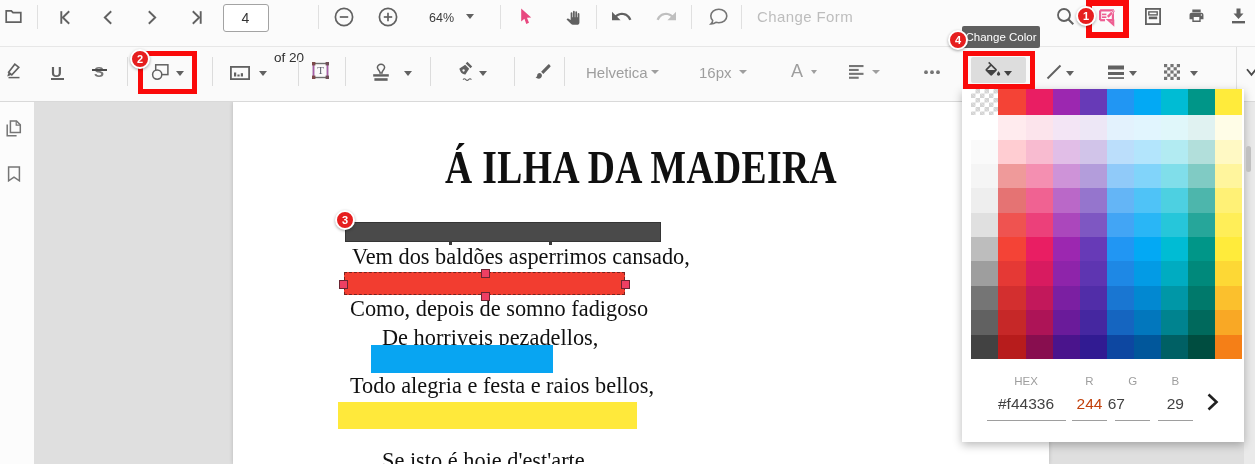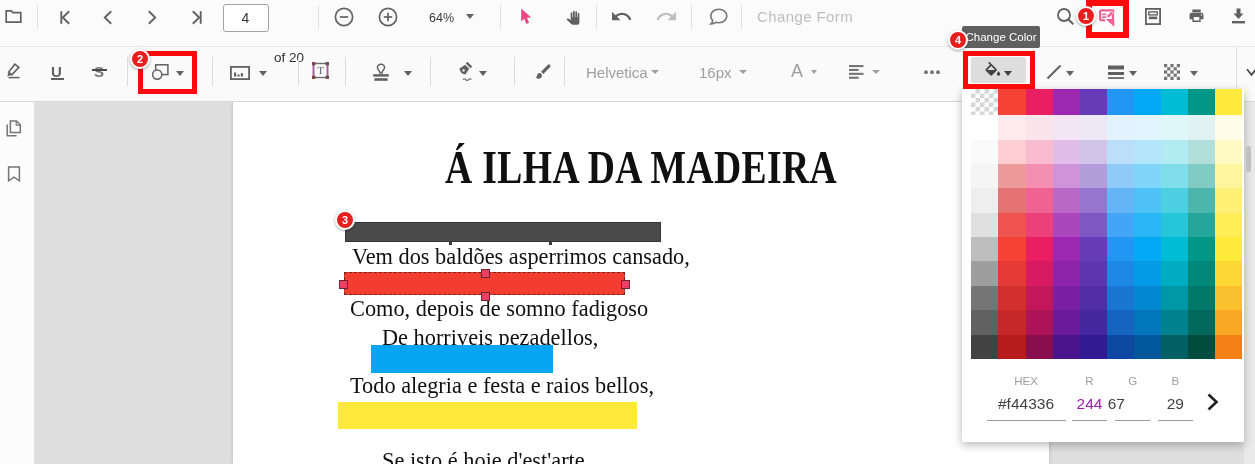--- a/index.html
+++ b/index.html
@@ -350,21 +350,21 @@
 <div class="cell" style="left:1215px;top:213px;width:27px;height:24px;background:#ffee58;z-index:41;"></div>
 <div class="cell" style="left:1215px;top:237px;width:27px;height:24px;background:#ffeb3b;z-index:41;"></div>
 <div class="cell" style="left:1215px;top:261px;width:27px;height:25px;background:#fdd835;z-index:41;"></div>
 <div class="cell" style="left:1215px;top:286px;width:27px;height:24px;background:#fbc02d;z-index:41;"></div>
 <div class="cell" style="left:1215px;top:310px;width:27px;height:25px;background:#f9a825;z-index:41;"></div>
 <div class="cell" style="left:1215px;top:335px;width:27px;height:24px;background:#f57f17;z-index:41;"></div>
 <div class="abs" style="left:987px;top:375px;width:78px;text-align:center;color:#9e9e9e;font-size:11.5px;z-index:42;">HEX</div>
 <div class="abs" style="left:987px;top:395px;width:78px;text-align:center;color:#424242;font-size:15.5px;z-index:42;">#f44336</div>
 <div class="abs" style="left:987px;top:420px;width:78.5px;height:1.2px;background:#9e9e9e;z-index:42;"></div>
 <div class="abs" style="left:1064.5px;top:375px;width:50px;text-align:center;color:#9e9e9e;font-size:11.5px;z-index:42;">R</div>
-<div class="abs" style="left:1064.5px;top:395px;width:50px;text-align:center;color:#a21caf;font-size:15.5px;z-index:42;">244</div>
+<div class="abs" style="left:1064.5px;top:395px;width:50px;text-align:center;color:#c2410c;font-size:15.5px;z-index:42;">244</div>
 <div class="abs" style="left:1071.7px;top:420px;width:35.7px;height:1.2px;background:#9e9e9e;z-index:42;"></div>
 <div class="abs" style="left:1107.7px;top:375px;width:50px;text-align:center;color:#9e9e9e;font-size:11.5px;z-index:42;">G</div>
 <div class="abs" style="left:1107.7px;top:395px;width:50px;color:#424242;font-size:15.5px;z-index:42;">67</div>
 <div class="abs" style="left:1115.0px;top:420px;width:35.3px;height:1.2px;background:#9e9e9e;z-index:42;"></div>
 <div class="abs" style="left:1150.3px;top:375px;width:50px;text-align:center;color:#9e9e9e;font-size:11.5px;z-index:42;">B</div>
 <div class="abs" style="left:1150.3px;top:395px;width:50px;text-align:center;color:#424242;font-size:15.5px;z-index:42;">29</div>
 <div class="abs" style="left:1158.1px;top:420px;width:34.5px;height:1.2px;background:#9e9e9e;z-index:42;"></div>
 <svg class="abs" style="left:1205px;top:393px;z-index:42" width="15" height="18" viewBox="0 0 15 18">
     <path d="M3.5 1.5 L11.5 9 L3.5 16.5" fill="none" stroke="#212121" stroke-width="2.6"></path>
   </svg>

